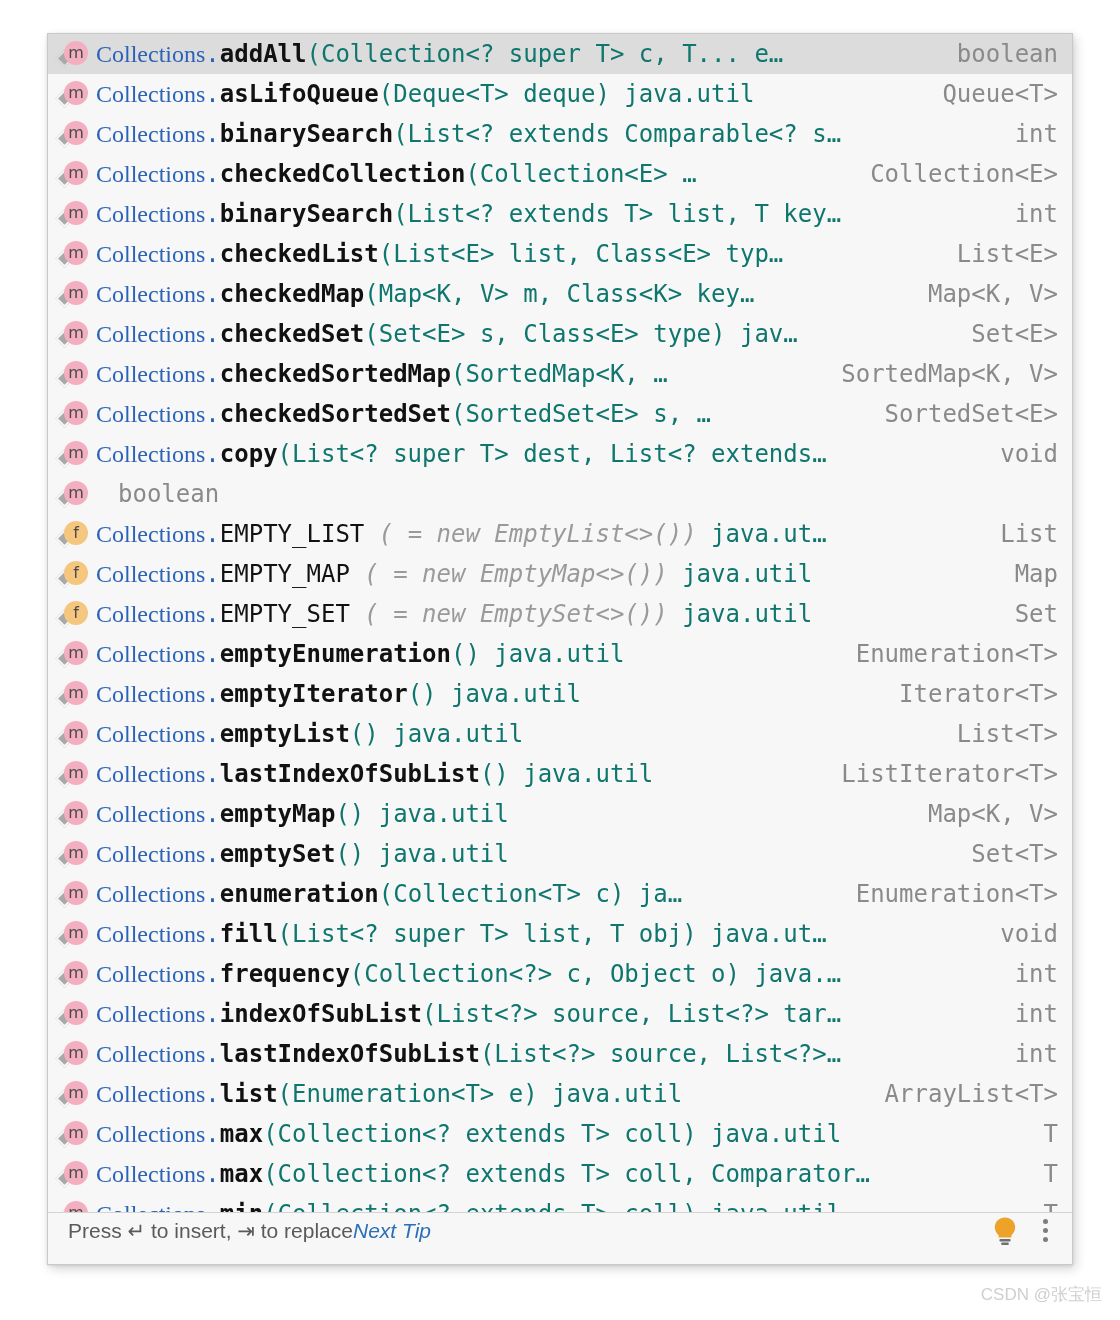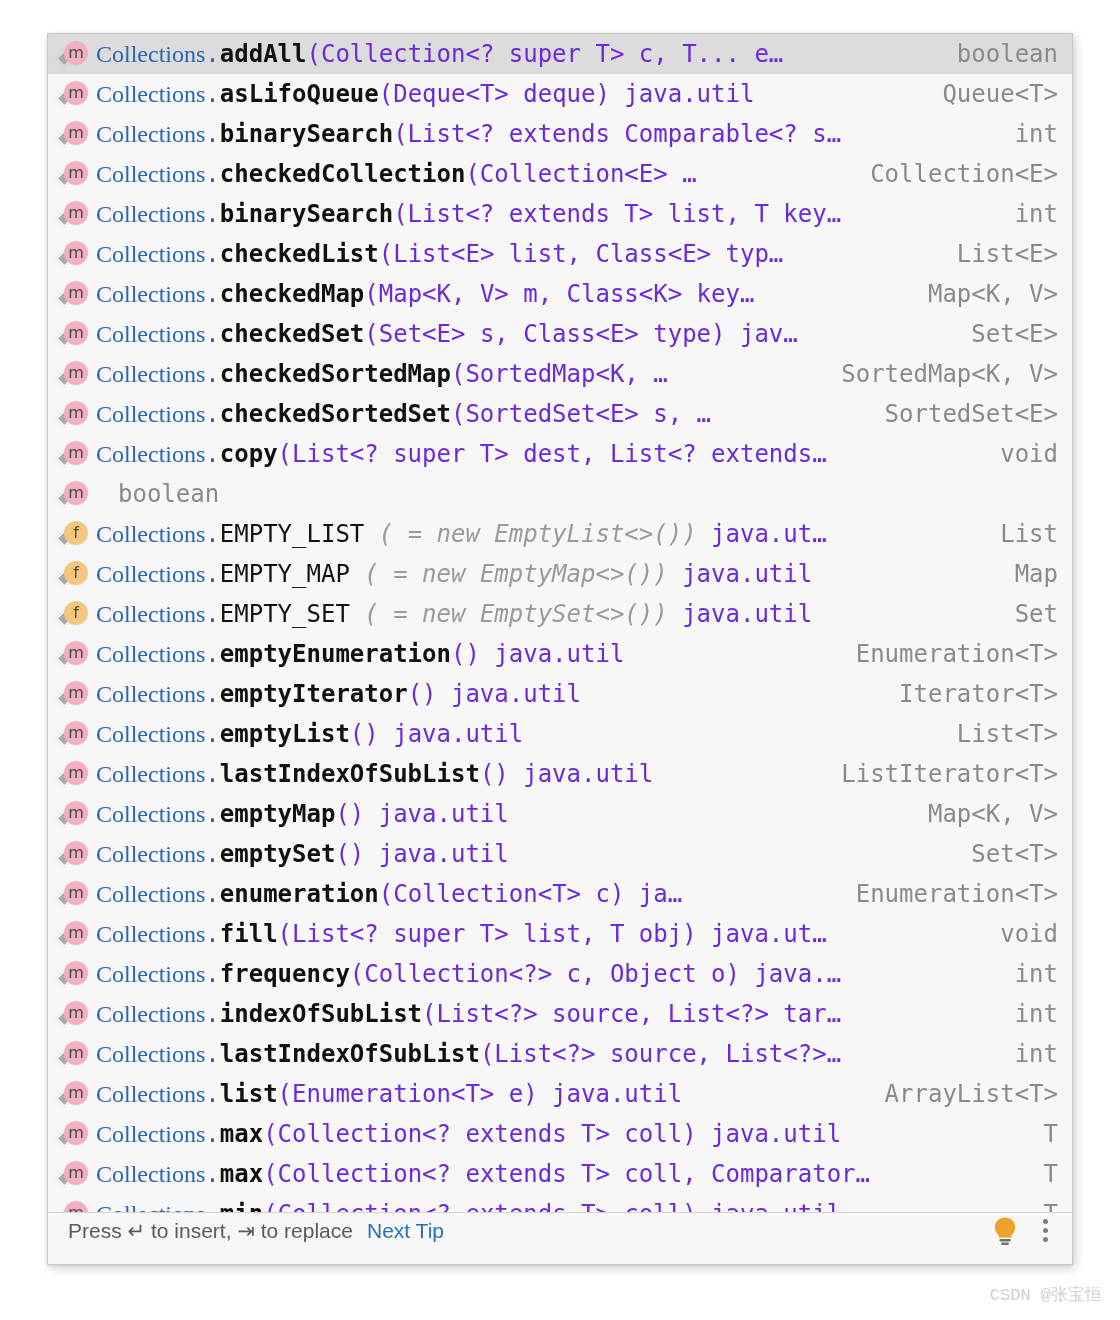--- a/index.html
+++ b/index.html
@@ -103,21 +103,21 @@
   .row-tail {
     flex: 0 0 auto;
     color: #8a8a8a;
     padding-left: 22px;
     text-align: right;
   }
   .cls  { color: #2a63b8; font-family: Liberation Serif, serif; }
   .dot  { color: #2a63b8; }
   .name { color: #111111; font-weight: bold; }
   .name-plain { color: #111111; }
-  .sig  { color: #6d28d9; }
+  .sig  { color: #0f766e; }
   .init { color: #9a9a9a; font-style: italic; }
 
   
   #popup-footer {
     flex: 0 0 auto;
     height: 52px;
     border-top: 1px solid #d4d4d4;
     background: #f7f7f7;
     display: flex;
     align-items: center;
@@ -127,23 +127,23 @@
   #footer-hint {
     font-family: "Liberation Sans", sans-serif;
     font-size: 21px;
     color: #5a5a5a;
     white-space: nowrap;
   }
   #next-tip-link {
     font-family: "Liberation Sans", sans-serif;
     font-size: 21px;
     color: #2a6fb8;
-    margin-left: 14px;
     cursor: pointer;
     white-space: nowrap;
+    font-style: italic;
   }
   #footer-spacer { flex: 1 1 auto; }
 
   .bulb-icon {
     position: relative;
     width: 26px;
     height: 30px;
     margin-right: 16px;
     cursor: pointer;
     flex: 0 0 auto;
@@ -165,21 +165,21 @@
     height: 5px;
     border-radius: 50%;
     background: #7d7d7d;
   }
 
   
   #watermark {
     position: absolute;
     right: 18px;
     bottom: 14px;
-    font-family: Liberation Mono, monospace;
+    font-family: Liberation Sans, sans-serif;
     font-size: 17px;
     color: #cfcfcf;
     white-space: nowrap;
   }
 </style>
 </head>
 <body>
 
 <div id="completion-popup">
 

